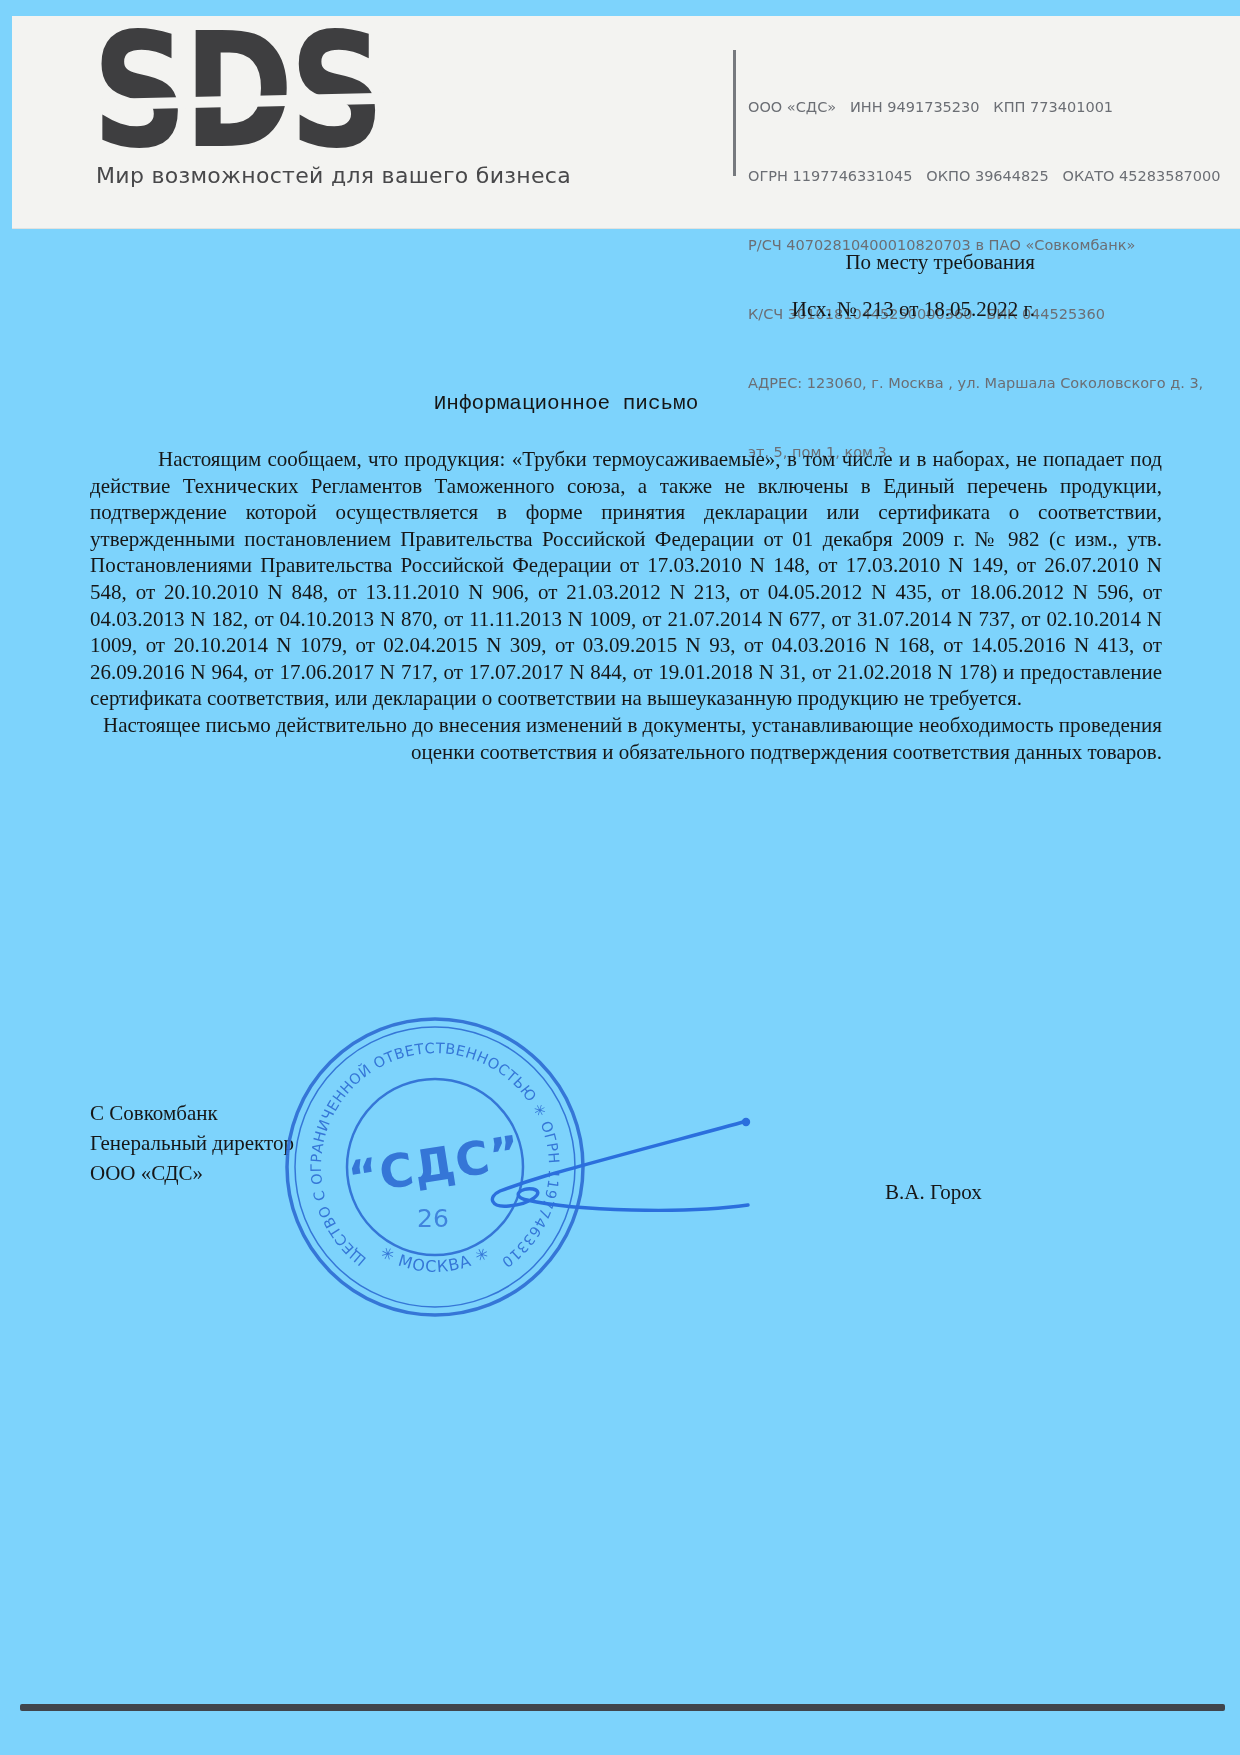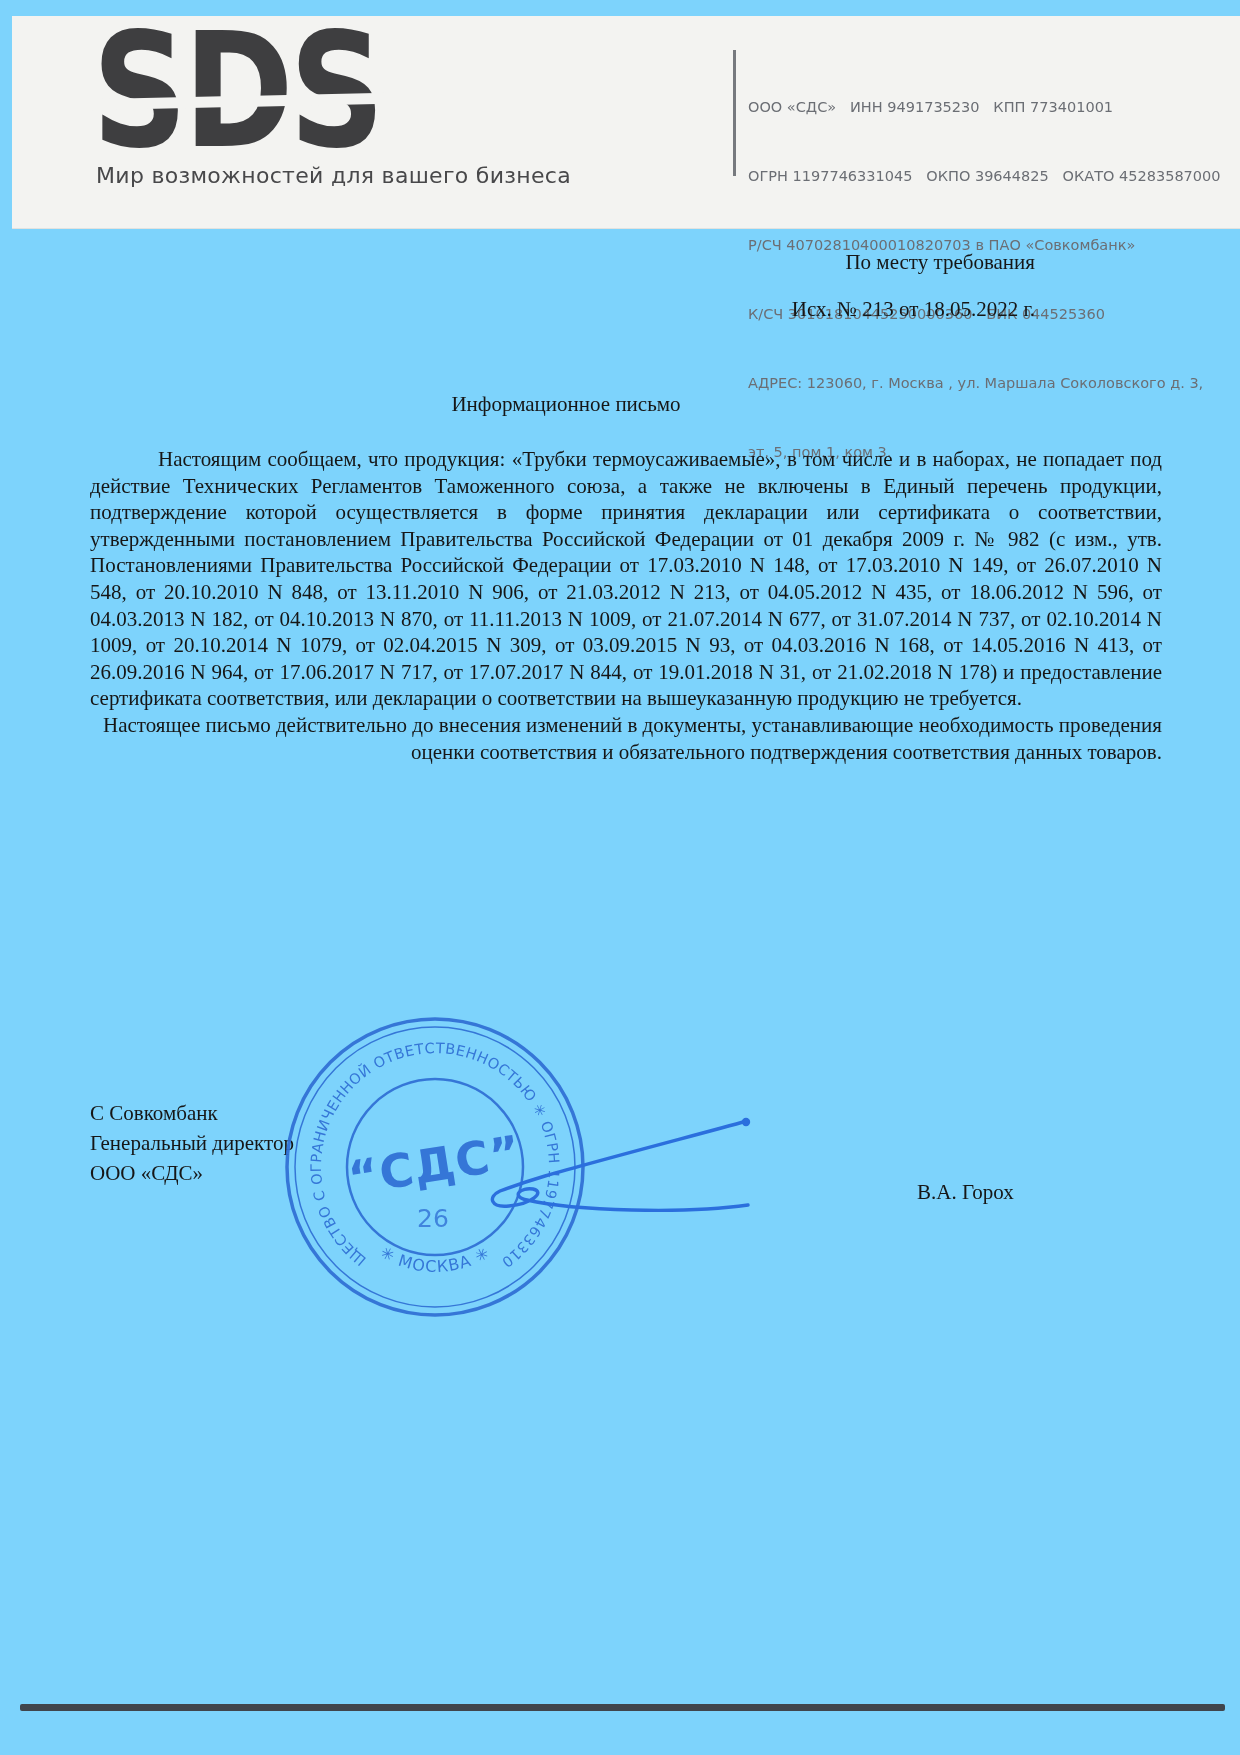--- a/index.html
+++ b/index.html
@@ -73,41 +73,42 @@
     right: 205px; top: 297px;
     font-size: 21px;
   }
   
   .doc-title {
     position: absolute;
     left: 0; top: 392px;
     width: 1132px;
     text-align: center;
     font-size: 21px;
+    font-family: Liberation Mono, monospace;
   }
   .body-text {
     position: absolute;
     left: 90px; top: 446px;
     width: 1072px;
     font-size: 21px;
     line-height: 26.6px;
   }
   .body-text p { margin: 0; }
   .p1 { text-indent: 68px; text-align: justify; }
   .p2 { margin-top: 24px; text-align: right; }
   
   .closing {
     position: absolute;
     left: 90px; top: 1098px;
     font-size: 21px;
     line-height: 30px;
   }
   .signer-name {
     position: absolute;
-    left: 917px; top: 1180px;
+    left: 885px; top: 1180px;
     font-size: 21px;
   }
   .stamp-svg {
     position: absolute;
     left: 282px; top: 1014px;
     width: 306px; height: 306px;
     opacity: 0.92;
   }
   .signature-svg {
     position: absolute;

